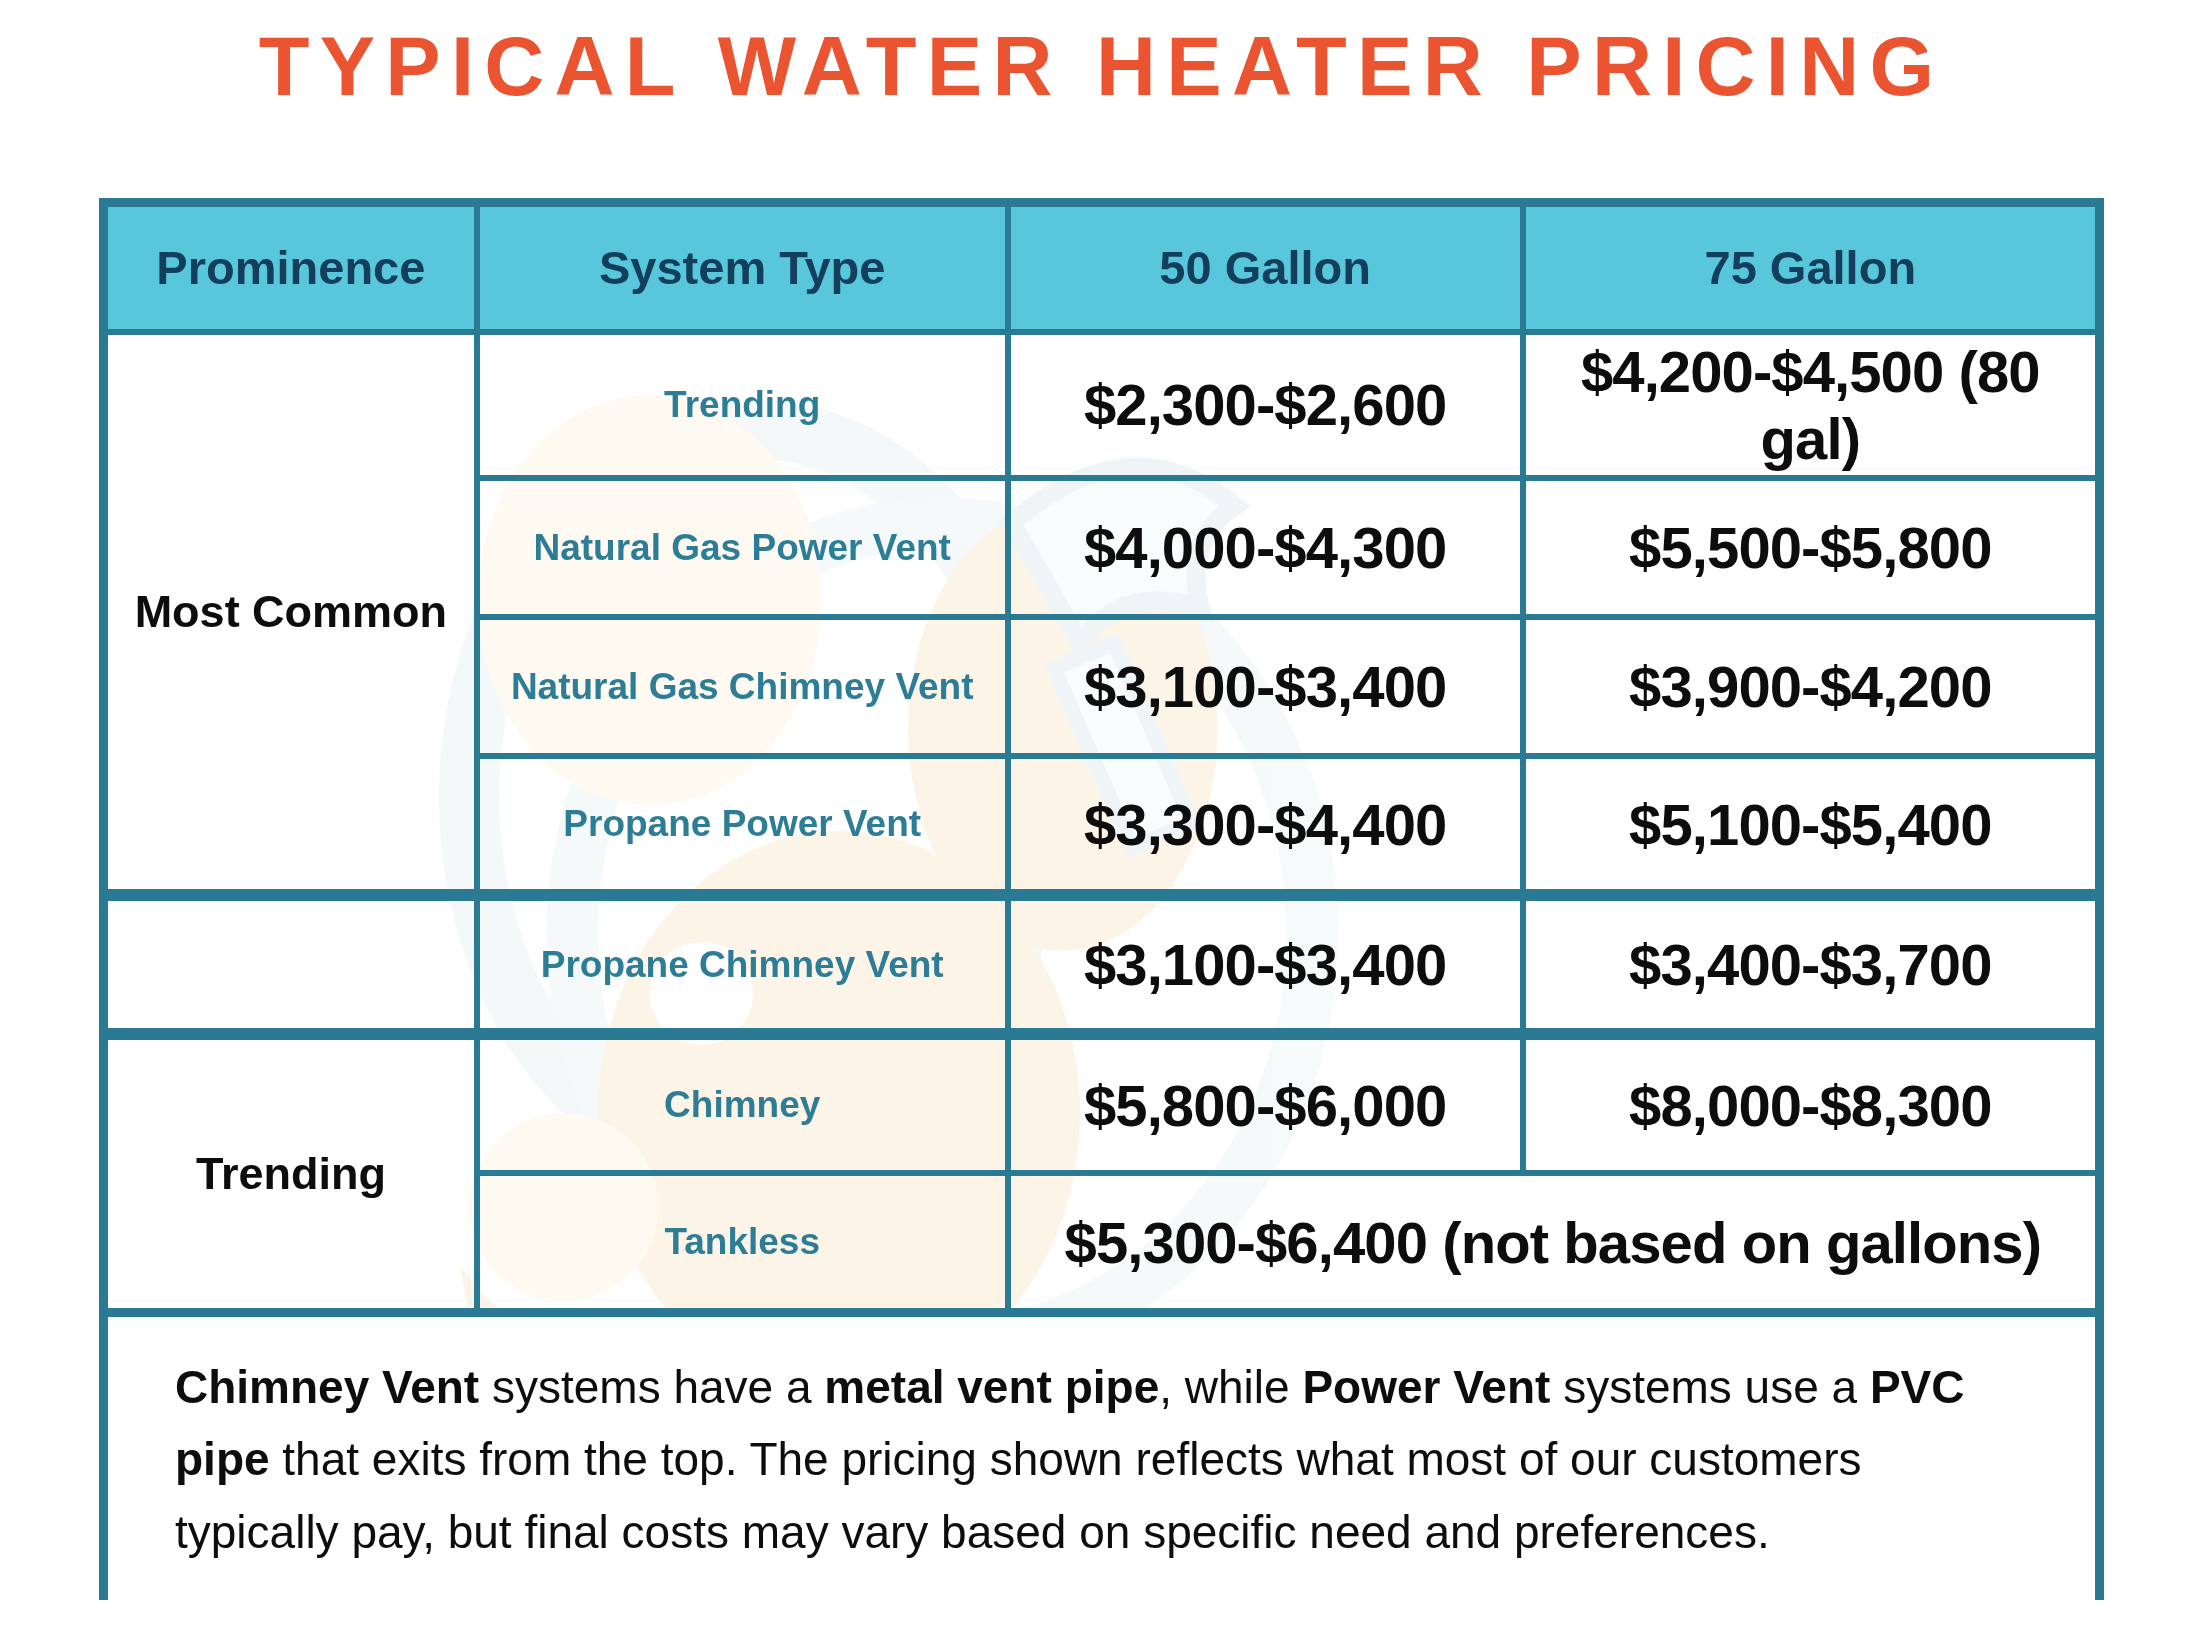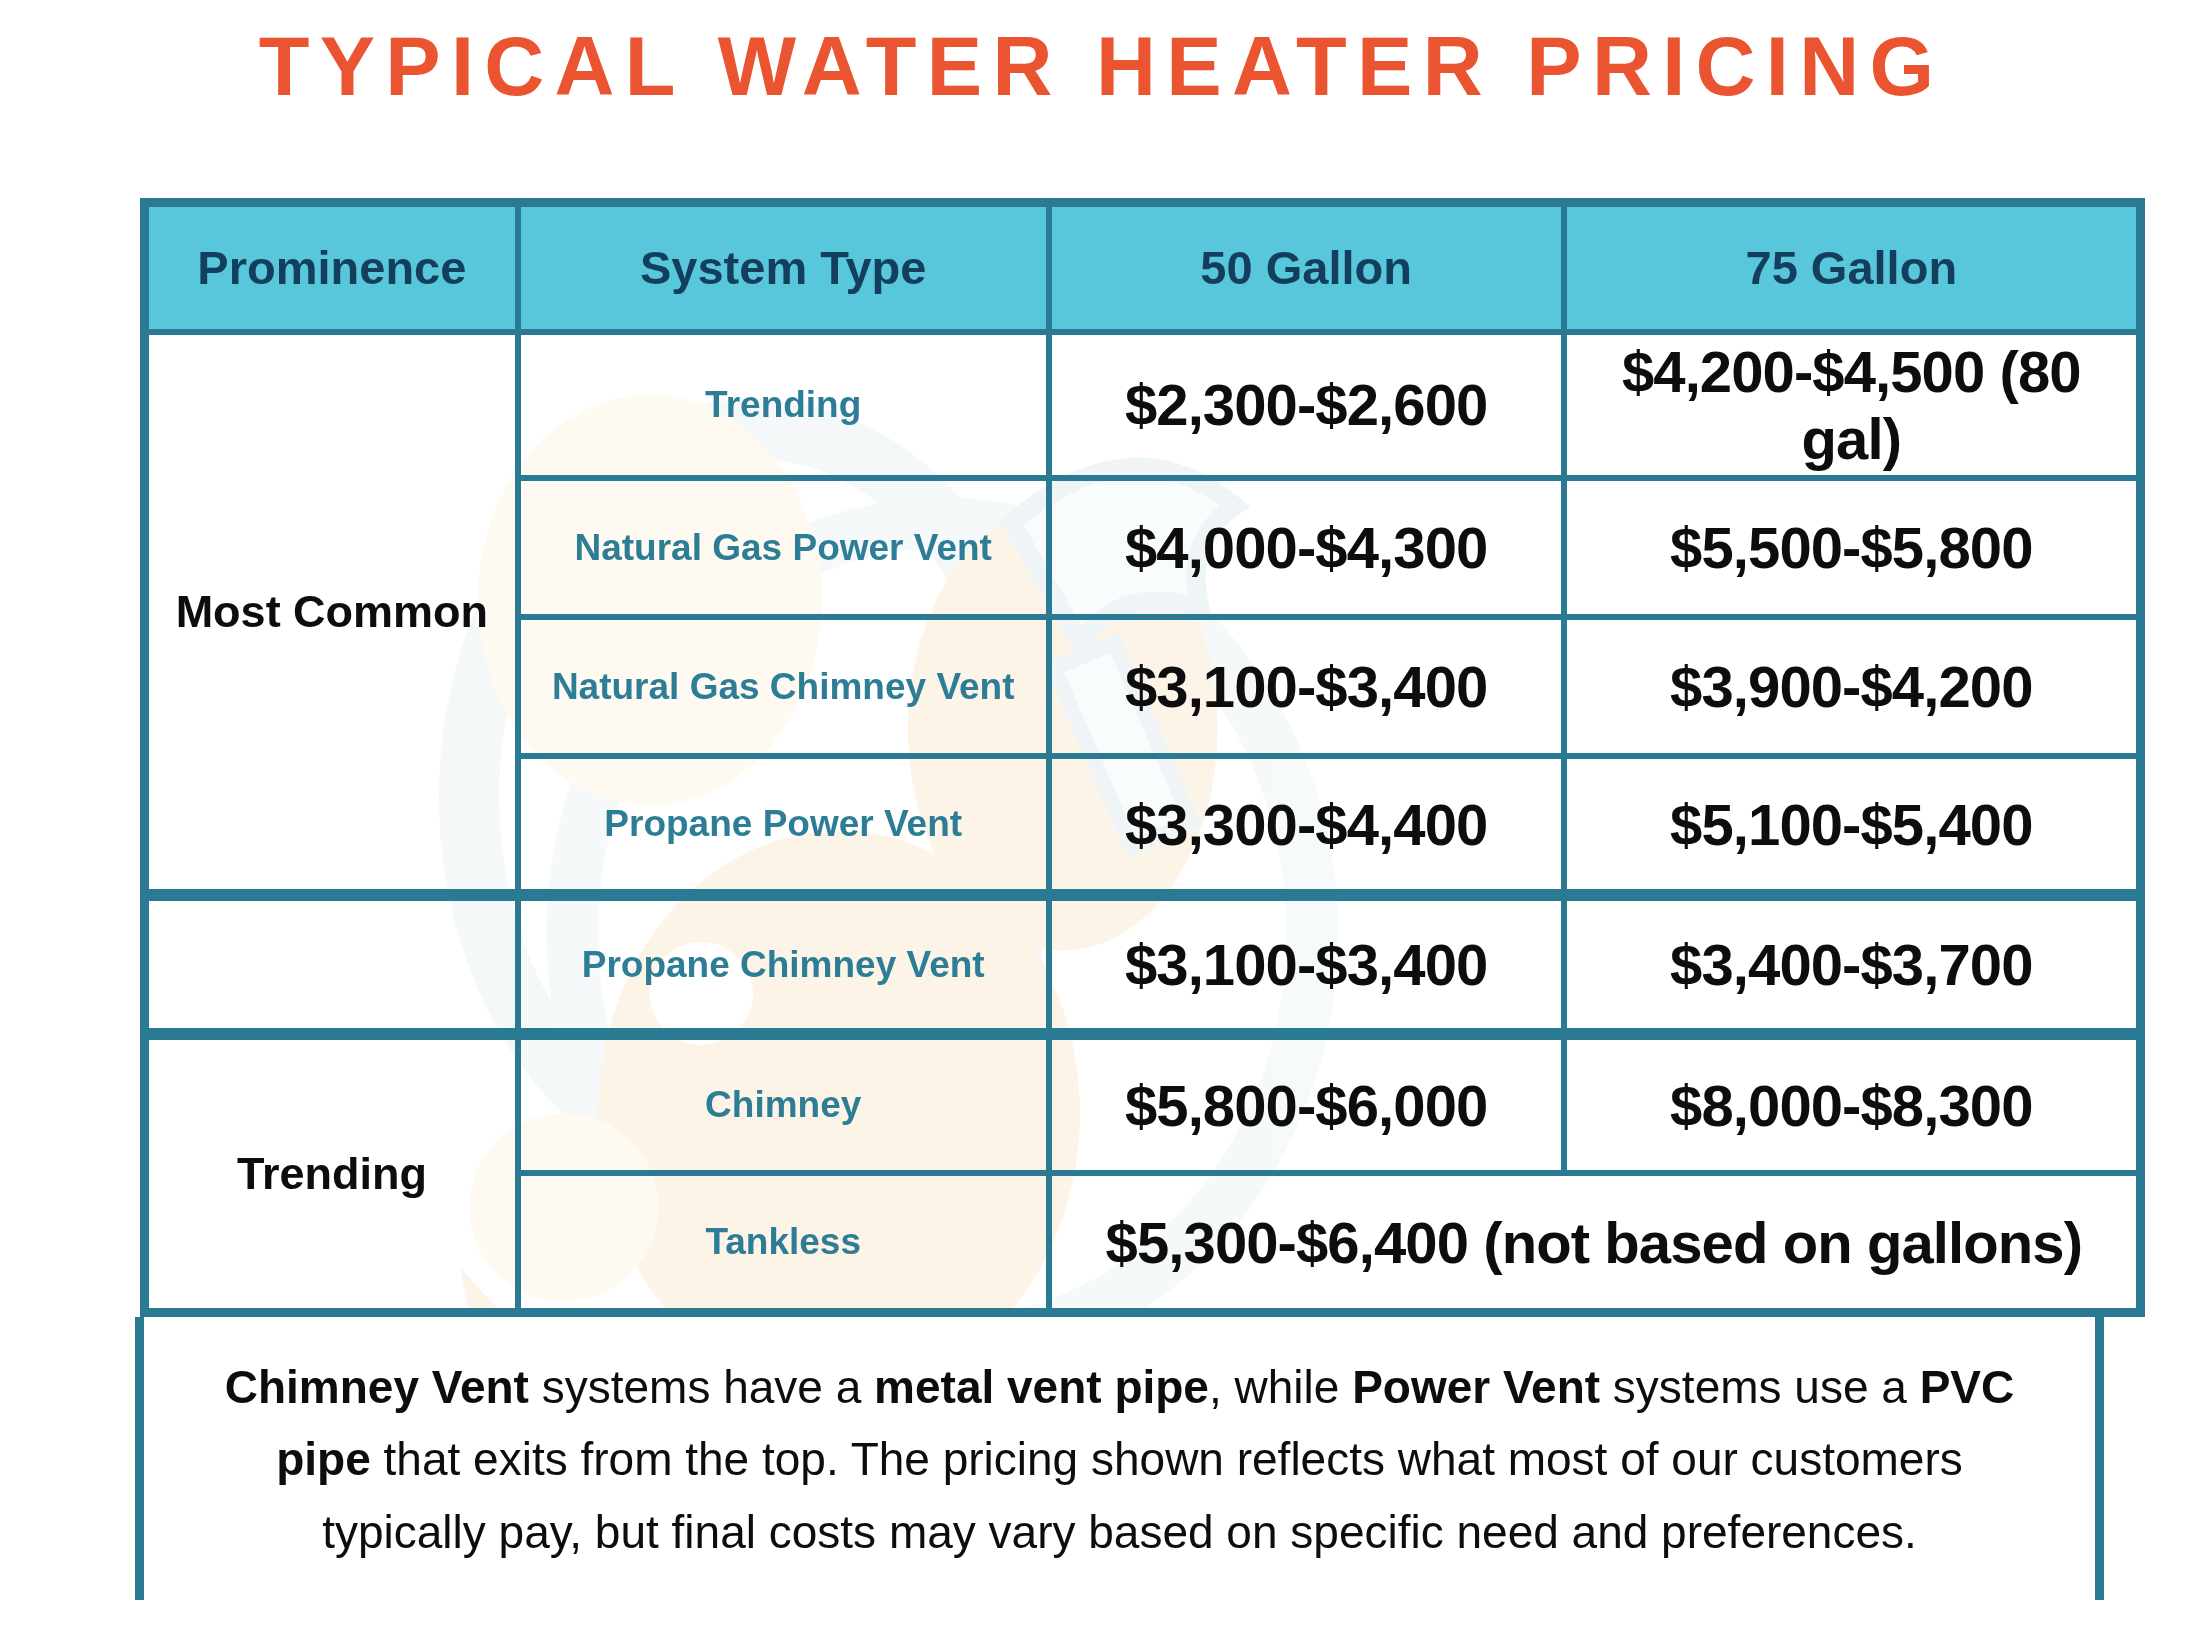--- a/index.html
+++ b/index.html
@@ -41,21 +41,20 @@
     pointer-events:none;
   }
   table.pricing{
     position:relative;
     z-index:1;
     width:100%;
     border-collapse:collapse;
     border:9.5px solid var(--teal);
     table-layout:fixed;
     background:transparent;
-    margin-left:41px;
   }
   table.pricing th, table.pricing td{
     border:6.9px solid var(--teal);
     text-align:center;
     vertical-align:middle;
     padding:3.4px 8.6px;
   }
   thead tr{height:129px;}
   tbody tr{height:139px;}
   th{
@@ -86,25 +85,23 @@
     border-top-width:12px;
     text-align:center;
   }
   .footnote{
     position:relative;
     z-index:1;
     border:9.5px solid var(--teal);
     border-top:none;
     background:#ffffff;
     padding:34px 67px 40px 67px;
-    text-align:center;
     font-size:46px;
     line-height:1.58;
     color:var(--ink);
-    margin-left:36px;
   }
   .footnote b{font-weight:800;}
 </style>
 </head>
 <body>
 
 <div class="page">
 
   <h1 class="title">TYPICAL WATER HEATER PRICING</h1>
 

